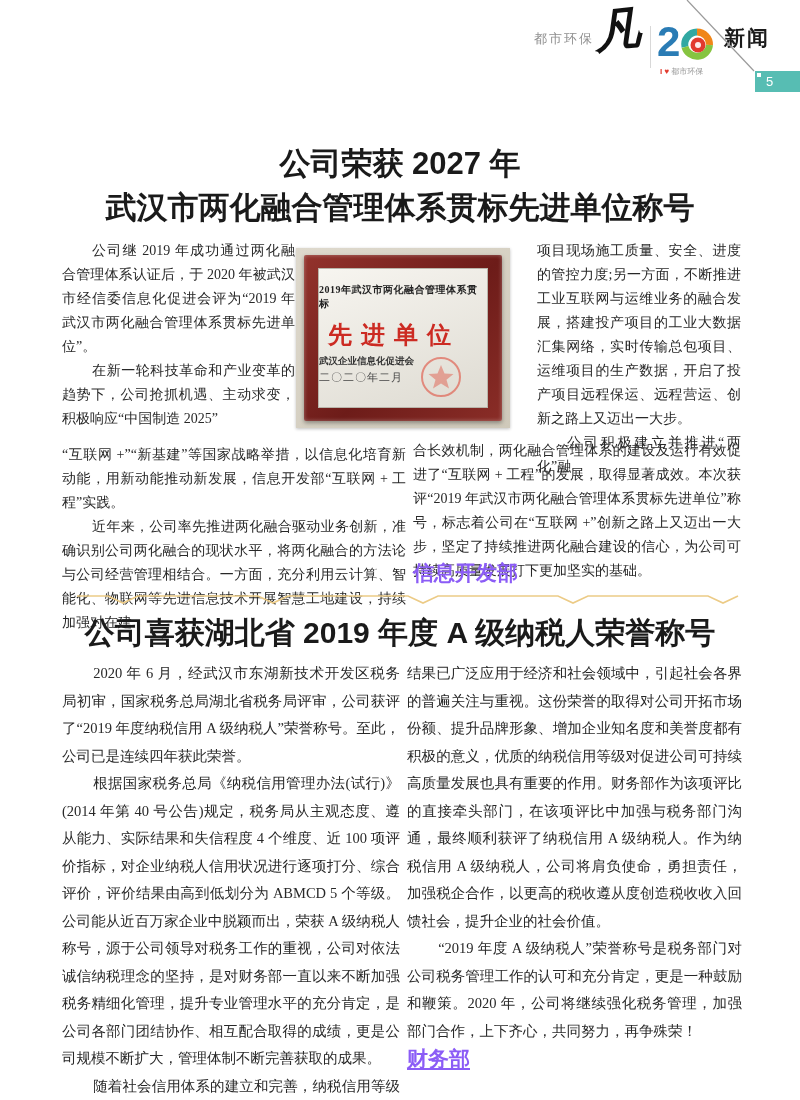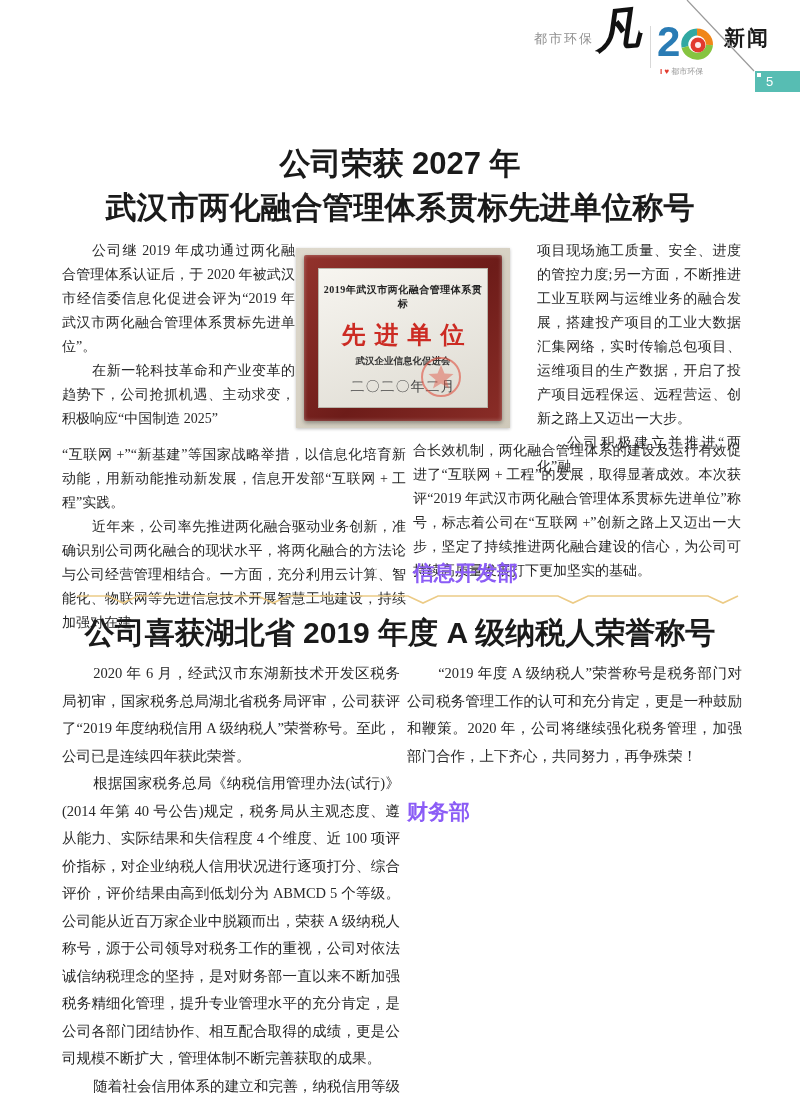--- a/index.html
+++ b/index.html
@@ -42,42 +42,42 @@
     font-size:30px; line-height:40px; }
 
   
   .tb { position:absolute; }
   .tb p { font-size:14px; line-height:24px; text-align:justify; text-indent:2.15em; color:#282828; }
   .tb.art2 p { font-size:14.5px; line-height:27.5px; }
   .tb p.cont { text-indent:0; }
   .sig { font-family:"Liberation Sans","DejaVu Sans",sans-serif; font-weight:bold; font-size:21px;
     color:#8b5cf6; text-align:left; }
   .sig.inline { margin-top:-24px; }
-  .sig.own-line { margin-top:28px; }
+  .sig.own-line { margin-top:0;text-decoration:underline; }
 
   .blockA { left:62px; top:239px; width:233px; }
   .blockC { left:537px; top:239px; width:204px; }
   .blockB { left:62px; top:443px; width:344px; }
   .blockD { left:413px; top:439px; width:328px; }
   .a2col1 { left:62px; top:660px; width:338px; }
   .a2col2 { left:407px; top:660px; width:335px; }
 
   
   .photo { position:absolute; left:296px; top:248px; width:214px; height:180px;
     background:linear-gradient(145deg,#ded9cd,#cfc9ba); box-shadow:0 1px 3px rgba(0,0,0,.25); }
   .plaque { position:absolute; left:8px; top:7px; right:8px; bottom:7px;
     background:linear-gradient(135deg,#93332c,#6d1c19 55%,#8a2d27); border-radius:2px;
     box-shadow:inset 0 0 4px rgba(255,255,255,.35), 0 2px 4px rgba(0,0,0,.35); }
   .plate { position:absolute; left:14px; top:13px; right:14px; bottom:13px;
-    background:linear-gradient(160deg,#f7f5f0,#dedbd2); border:1px solid #b9b5aa; text-align:center; }
+    background:linear-gradient(160deg,#f7f5f0,#dedbd2); border:1px solid #b9b5aa; }
   .plate .l1 { margin-top:14px; font-size:10px; font-weight:bold; color:#222; letter-spacing:.5px; }
   .plate .l2 { margin-top:8px; font-size:24px; font-weight:bold; color:#cc2b23;
     letter-spacing:9px; text-indent:9px; }
   .plate .l3 { margin-top:4px; font-size:9.5px; font-weight:bold; color:#333; }
-  .plate .l4 { margin-top:10px; font-size:14px; color:#444; letter-spacing:1px; }
+  .plate .l4 { margin-top:2px; font-size:11px; color:#444; letter-spacing:1px; }
   .seal { position:absolute; right:24px; bottom:8px; opacity:.62; }
 
   
   .divider { position:absolute; left:62px; top:591px; width:678px; height:16px; }
 </style>
 </head>
 <body>
 
 <div class="page">
 
@@ -156,17 +156,18 @@
 
   <div class="a2-title">公司喜获湖北省 2019 年度 A 级纳税人荣誉称号</div>
 
   <div class="tb art2 a2col1">
     <p>2020 年 6 月，经武汉市东湖新技术开发区税务局初审，国家税务总局湖北省税务局评审，公司获评了“2019 年度纳税信用 A 级纳税人”荣誉称号。至此，公司已是连续四年获此荣誉。</p>
     <p>根据国家税务总局《纳税信用管理办法(试行)》(2014 年第 40 号公告)规定，税务局从主观态度、遵从能力、实际结果和失信程度 4 个维度、近 100 项评价指标，对企业纳税人信用状况进行逐项打分、综合评价，评价结果由高到低划分为 ABMCD 5 个等级。公司能从近百万家企业中脱颖而出，荣获 A 级纳税人称号，源于公司领导对税务工作的重视，公司对依法诚信纳税理念的坚持，是对财务部一直以来不断加强税务精细化管理，提升专业管理水平的充分肯定，是公司各部门团结协作、相互配合取得的成绩，更是公司规模不断扩大，管理体制不断完善获取的成果。</p>
     <p>随着社会信用体系的建立和完善，纳税信用等级评定</p>
   </div>
 
   <div class="tb art2 a2col2">
+    <p class="cont">结果已广泛应用于经济和社会领域中，引起社会各界的普遍关注与重视。这份荣誉的取得对公司开拓市场份额、提升品牌形象、增加企业知名度和美誉度都有积极的意义，优质的纳税信用等级对促进公司可持续高质量发展也具有重要的作用。财务部作为该项评比的直接牵头部门，在该项评比中加强与税务部门沟通，最终顺利获评了纳税信用 A 级纳税人。作为纳税信用 A 级纳税人，公司将肩负使命，勇担责任，加强税企合作，以更高的税收遵从度创造税收收入回馈社会，提升企业的社会价值。</p>
     <p>“2019 年度 A 级纳税人”荣誉称号是税务部门对公司税务管理工作的认可和充分肯定，更是一种鼓励和鞭策。2020 年，公司将继续强化税务管理，加强部门合作，上下齐心，共同努力，再争殊荣！</p>
     <div class="sig own-line">财务部</div>
   </div>
 
 </div>
 
 </body></html>

